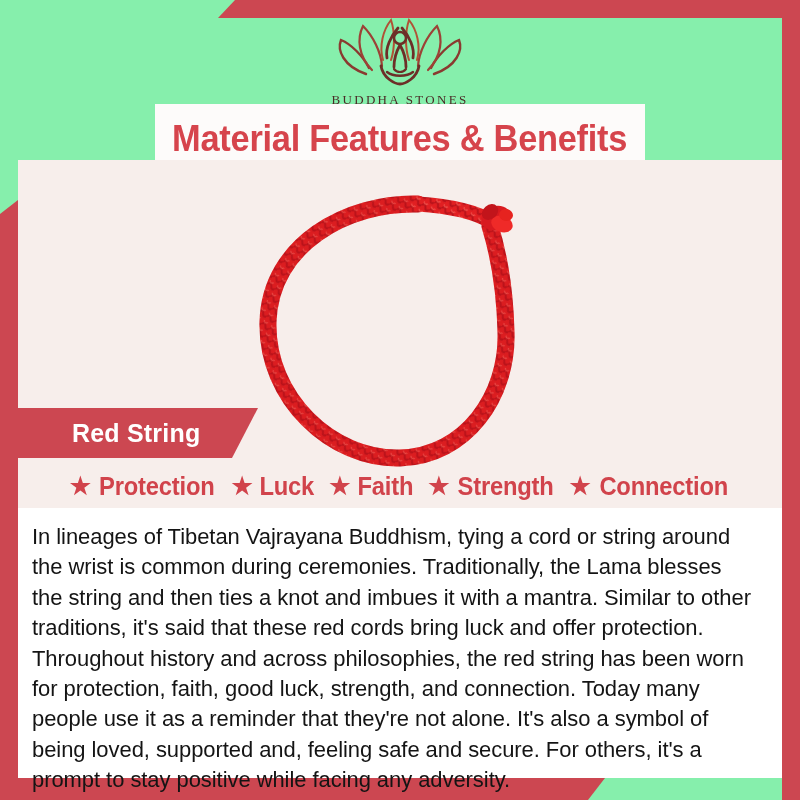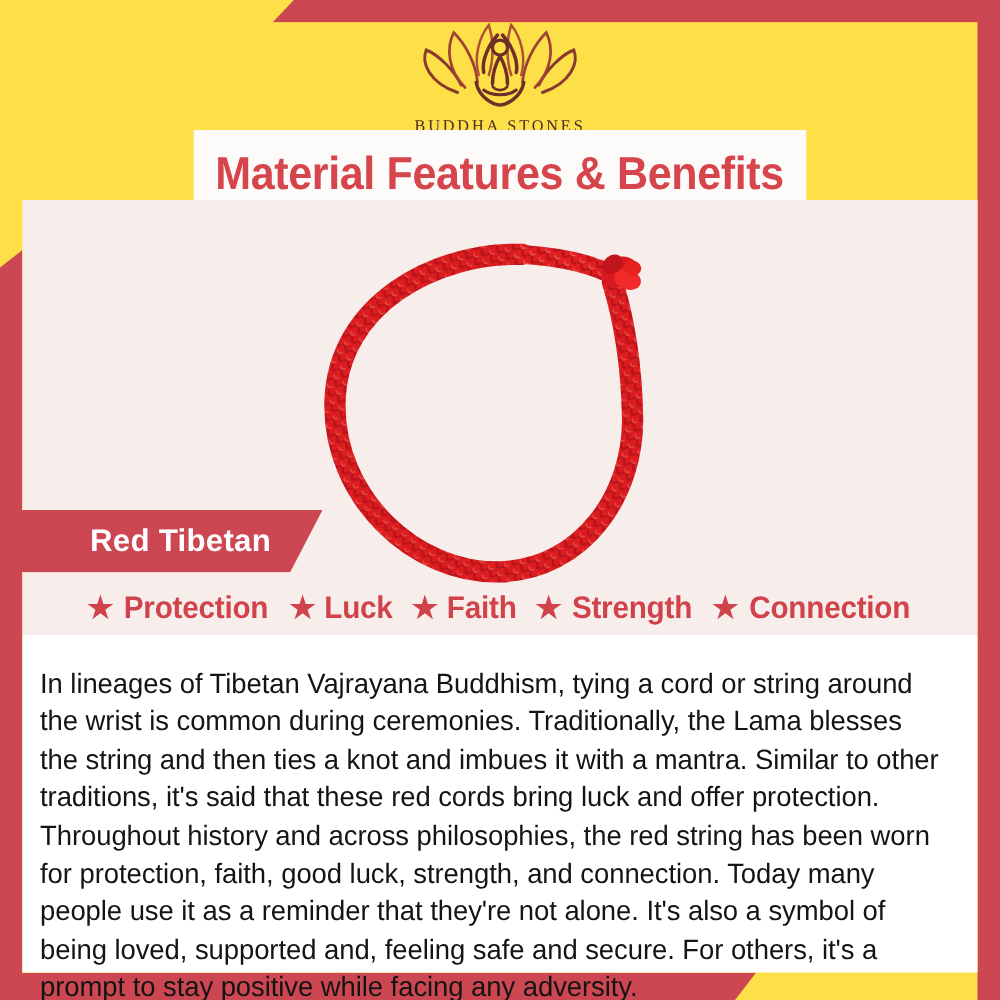--- a/index.html
+++ b/index.html
@@ -5,21 +5,21 @@
   html,body{margin:0;padding:0;}
   body{
     width:800px;height:800px;
     background:#f9efec;
     font-family:"Liberation Sans", sans-serif;
     overflow:hidden;
   }
   .canvas{
     position:relative;
     width:800px;height:800px;
-    background:#fde047;
+    background:#86efac;
     overflow:hidden;
   }
 
   
   .top-band{
     position:absolute;left:218px;top:0;width:582px;height:18px;
     background:#cc4751;
     clip-path:polygon(17px 0, 100% 0, 100% 100%, 0 100%);
   }
   .right-strip{
@@ -117,21 +117,21 @@
     font-size:25px;
     transform:scaleX(0.95);
     letter-spacing:-0.2px;
   }
 
   
   .body-block{
     position:absolute;left:18px;top:508px;width:764px;height:270px;
     background:#ffffff;
     box-sizing:border-box;
-    padding:24px 14px 0 14px;
+    padding:14px 14px 0 14px;
   }
   .body-text{
     font-family:"Liberation Sans Narrow","Liberation Sans",sans-serif;
     font-size:22.3px;
     line-height:30.4px;
     color:#141414;
     transform:scaleX(0.985);
     transform-origin:left top;
     letter-spacing:-0.05px;
     margin:0;
@@ -211,21 +211,21 @@
 
         <ellipse cx="256" cy="36" rx="15" ry="12" fill="#d81a20" transform="rotate(-18 256 36)"></ellipse>
         <ellipse cx="262" cy="42" rx="11" ry="8" fill="#ef2a28" transform="rotate(20 262 42)"></ellipse>
         <ellipse cx="250" cy="30" rx="9" ry="7" fill="#c2141b" transform="rotate(-40 250 30)"></ellipse>
         <ellipse cx="266" cy="33" rx="7" ry="6" fill="#e6231f" transform="rotate(10 266 33)"></ellipse>
       </svg>
     </span>
   </div>
 
   <div class="label-banner">
-    <span class="label-text">Red Tibetan</span>
+    <span class="label-text">Red String</span>
   </div>
 
   <div class="features">
     <span class="feature">
       <span class="star">★</span>
       <span class="feature-label">Protection</span>
     </span>
     <span class="feature">
       <span class="star">★</span>
       <span class="feature-label">Luck</span>

